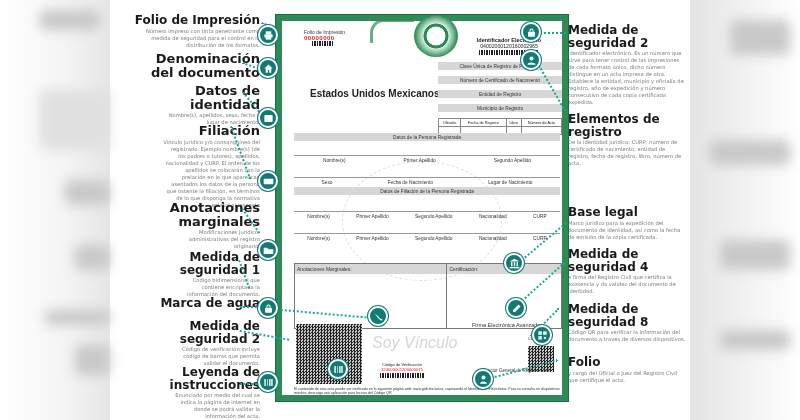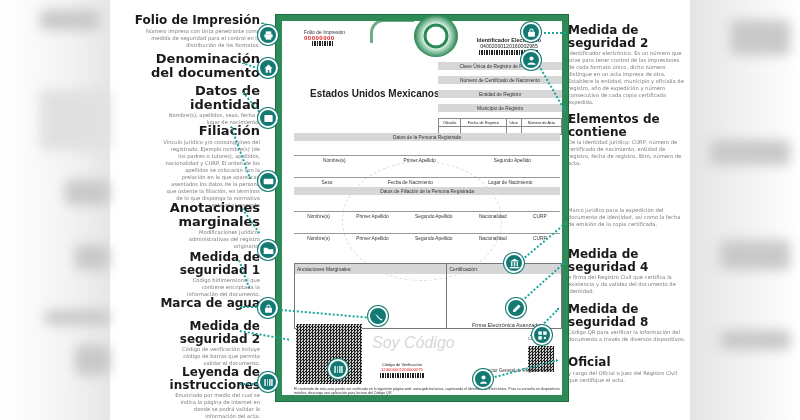--- a/index.html
+++ b/index.html
@@ -107,36 +107,37 @@
 <div class="ann left" style="left:165px;top:366px;width:95px;">
   <div class="t md">Leyenda de instrucciones</div>
   <div class="d">Enunciado por medio del cual se indica la página de internet en donde se podrá validar la información del acta.</div>
 </div>
 
 <div class="ann right" style="left:568px;top:24px;width:118px;">
   <div class="t md">Medida de seguridad 2</div>
   <div class="d">Identificador electrónico. Es un número que sirve para tener control de las impresiones de cada formato único, dicho número distingue en un acta impresa de otra. Establece la entidad, municipio y oficialía de registro, año de expedición y número consecutivo de cada copia certificada expedida.</div>
 </div>
 <div class="ann right" style="left:568px;top:113px;width:118px;">
-  <div class="t md">Elementos de contiene</div>
+  <div class="t md">Elementos de registro</div>
   <div class="d">De la identidad jurídica: CURP, número de certificado de nacimiento, entidad de registro, fecha de registro, libro, número de acta.</div>
 </div>
 <div class="ann right" style="left:568px;top:206px;width:118px;">
+  <div class="t md">Base legal</div>
   <div class="d">Marco jurídico para la expedición del documento de identidad, así como la fecha de emisión de la copia certificada.</div>
 </div>
 <div class="ann right" style="left:568px;top:248px;width:118px;">
   <div class="t md">Medida de seguridad 4</div>
   <div class="d">e firma del Registro Civil que certifica la existencia y da validez del documento de identidad.</div>
 </div>
 <div class="ann right" style="left:568px;top:303px;width:118px;">
   <div class="t md">Medida de seguridad 8</div>
   <div class="d">Código QR para verificar la información del documento a través de diversos dispositivos.</div>
 </div>
 <div class="ann right" style="left:568px;top:356px;width:118px;">
-  <div class="t md">Oficial</div>
+  <div class="t md">Folio</div>
   <div class="d">y cargo del Oficial o Juez del Registro Civil que certifique el acta.</div>
 </div>
 
 <div class="cert">
   <div class="deco"></div>
   <div class="seal"></div>
 
   <div class="folio">
     <div>Folio de Impresión</div>
     <div class="num">00000000</div>
@@ -211,21 +212,21 @@
     <div>
         <div class="hd">Anotaciones Marginales:</div>
       </div>
     <div style="flex:0.75;">
         <div class="hd">Certificación:</div>
       </div>
   </div>
 
   <div class="firma">Firma Electrónica Avanzada</div>
   <div class="qr1"></div>
-  <div class="soy">Soy Código</div>
+  <div class="soy">Soy Vínculo</div>
   <div class="codigo-qr">Código QR</div>
   <div class="qr2"></div>
   <div class="verif">
     <div>Código de Verificación</div>
     <div class="num">124000001200000075</div>
     <div class="barcode" style="width:44px;margin:1px auto 0;"></div>
   </div>
   <div class="dir">Director General de Registro Civil</div>
   <div class="legend-text">El contenido de esta acta puede ser verificado en la siguiente página web: www.gob.mx/actas, capturando el Identificador Electrónico. Para su consulta en dispositivos móviles, descarga una aplicación para lectura del Código QR.</div>
 </div>

